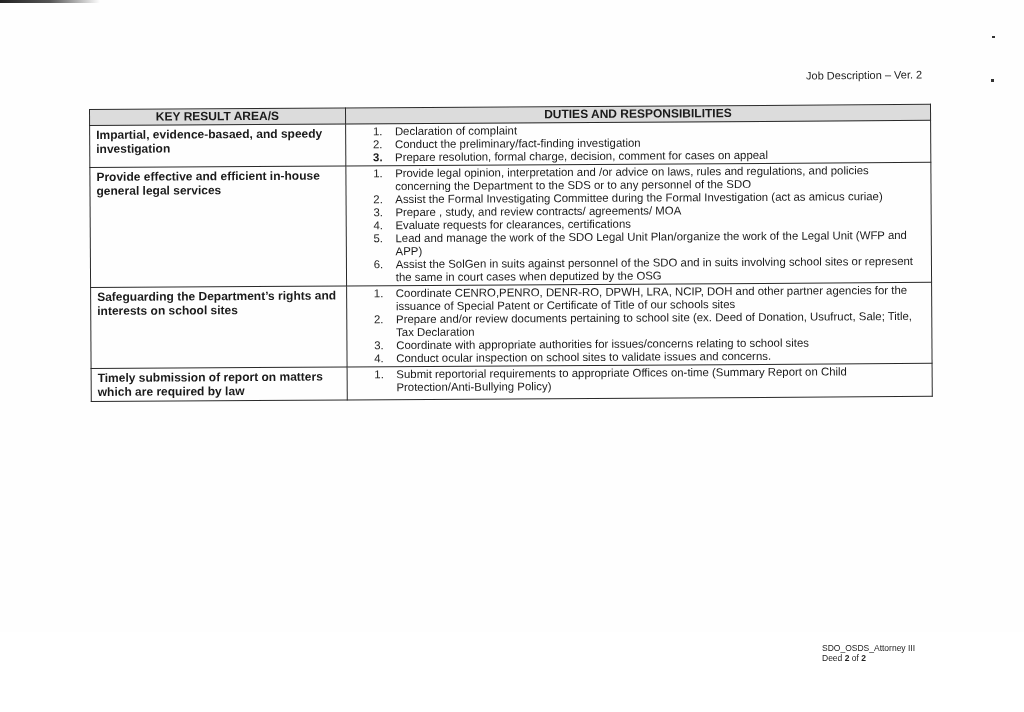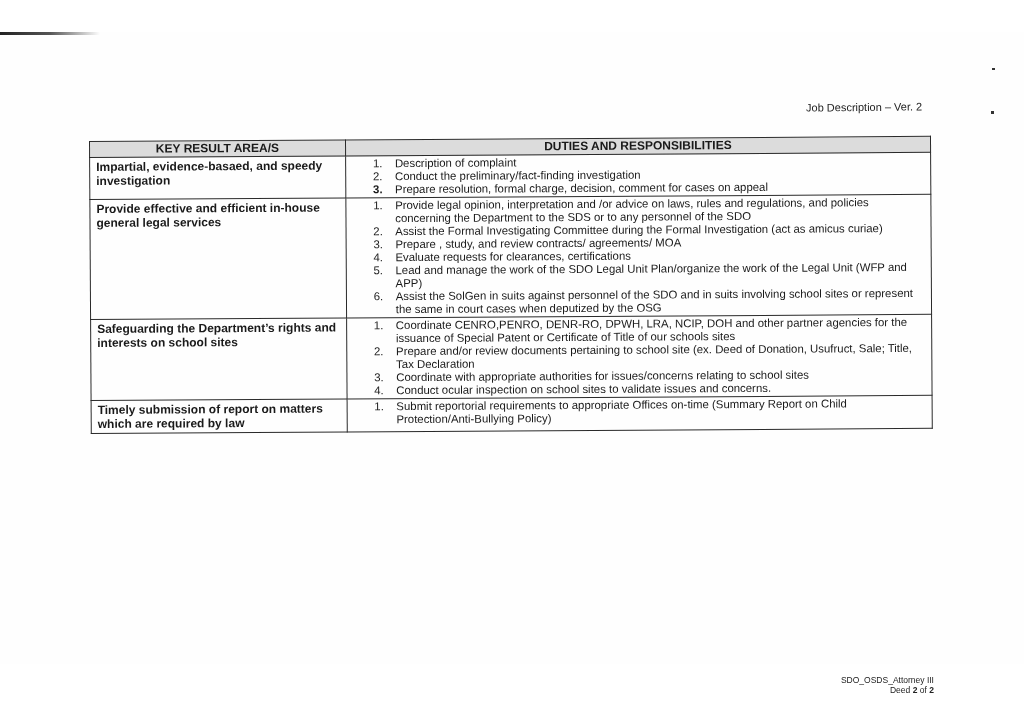--- a/index.html
+++ b/index.html
@@ -2,21 +2,21 @@
 <html><head>
   <meta charset="utf-8">
   <style>
     * { box-sizing: border-box; margin: 0; padding: 0; }
     html, body {
       width: 1024px; height: 712px; overflow: hidden;
       background: #ffffff;
       font-family: "Liberation Sans", sans-serif;
       color: #1a1a1a;
     }
-    .page { position: relative; width: 1024px; height: 632px; background: #fefefe; margin-top: 32px; }
+    .page { position: relative; width: 1024px; height: 632px; background: #fefefe; }
 
     
     .scan-edge-top {
       position: absolute; left: 0; top: 0; width: 100px; height: 3px;
       background: linear-gradient(90deg, #222 0%, #555 50%, rgba(255,255,255,0) 100%);
     }
     .speck { position: absolute; background: #333; }
     .speck-1 { left: 992px; top: 36px; width: 3px; height: 2px; }
     .speck-2 { left: 991px; top: 79px; width: 3px; height: 3px; }
 
@@ -63,21 +63,21 @@
     }
     .duty-num {
       position: absolute; left: 27px; top: 0;
       width: 18px; text-align: left;
     }
     .duty-num.bold { font-weight: bold; }
 
     .footer {
       position: absolute; left: 822px; top: 643px;
       font-size: 8.5px; line-height: 10px; color: #222;
-      text-align: right; width: 112px;
+      text-align: left; width: 112px;
     }
     .footer b { font-weight: bold; }
   </style>
 </head>
 <body>
 
 <div class="page">
   <div class="scan-edge-top"></div>
   <div class="speck speck-1"></div>
   <div class="speck speck-2"></div>
@@ -93,21 +93,21 @@
       <tr>
         <th>KEY RESULT AREA/S</th>
         <th>DUTIES AND RESPONSIBILITIES</th>
       </tr>
     </thead>
     <tbody id="table-body">
         <tr>
           <td class="kra-cell">Impartial, evidence-basaed, and speedy investigation</td>
           <td class="duties-cell">
             <ul class="duty-list">
-              <li class="duty-item"><span class="duty-num">1.</span><span>Description of complaint</span></li>
+              <li class="duty-item"><span class="duty-num">1.</span><span>Declaration of complaint</span></li>
               <li class="duty-item"><span class="duty-num">2.</span><span>Conduct the preliminary/fact-finding investigation</span></li>
               <li class="duty-item"><span class="duty-num bold">3.</span><span>Prepare resolution, formal charge, decision, comment for cases on appeal</span></li>
             </ul>
           </td>
         </tr>
         <tr>
           <td class="kra-cell">Provide effective and efficient in-house general legal services</td>
           <td class="duties-cell">
             <ul class="duty-list">
               <li class="duty-item"><span class="duty-num">1.</span><span>Provide legal opinion, interpretation and /or advice on laws, rules and regulations, and policies concerning the Department to the SDS or to any personnel of the SDO</span></li>

